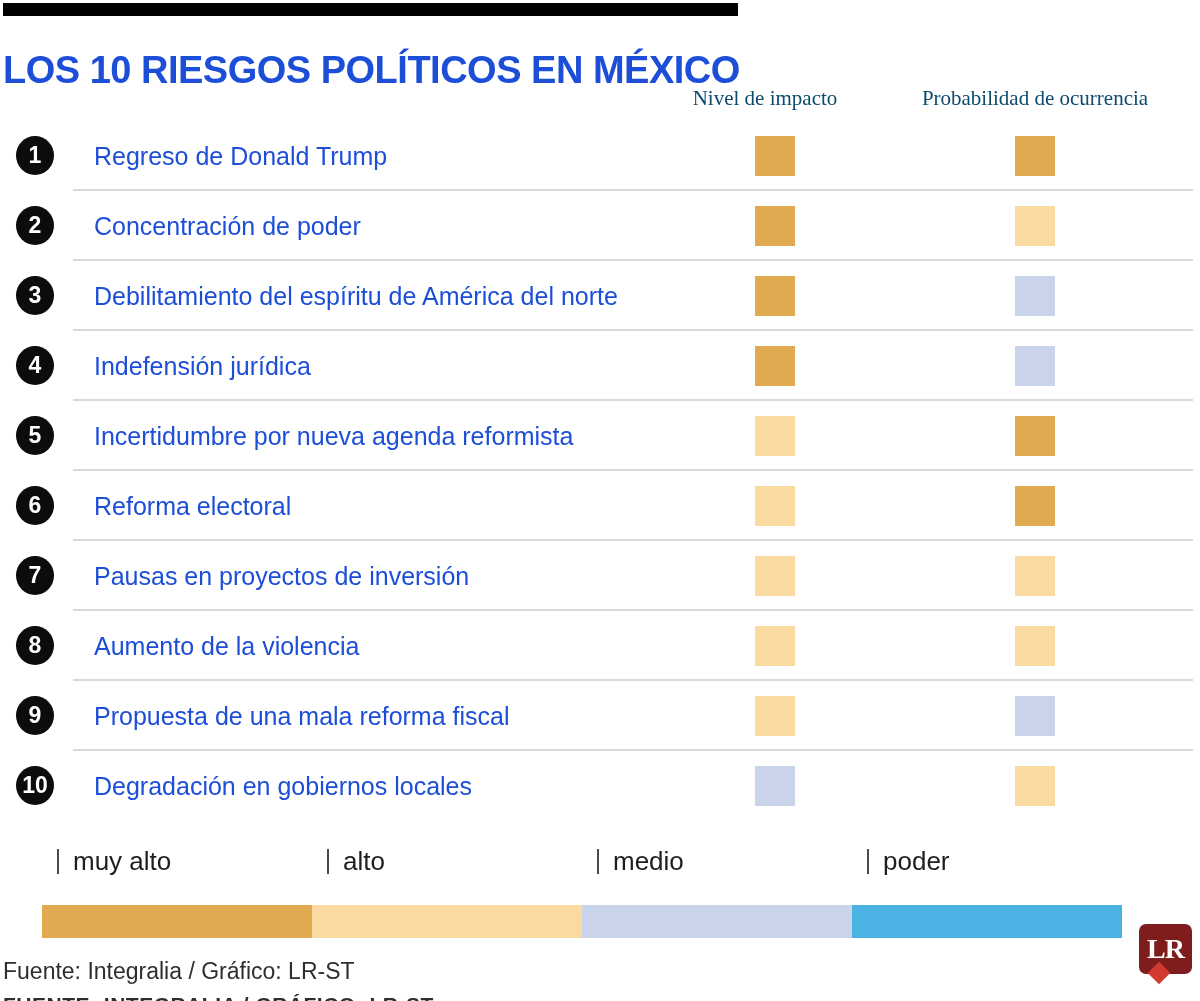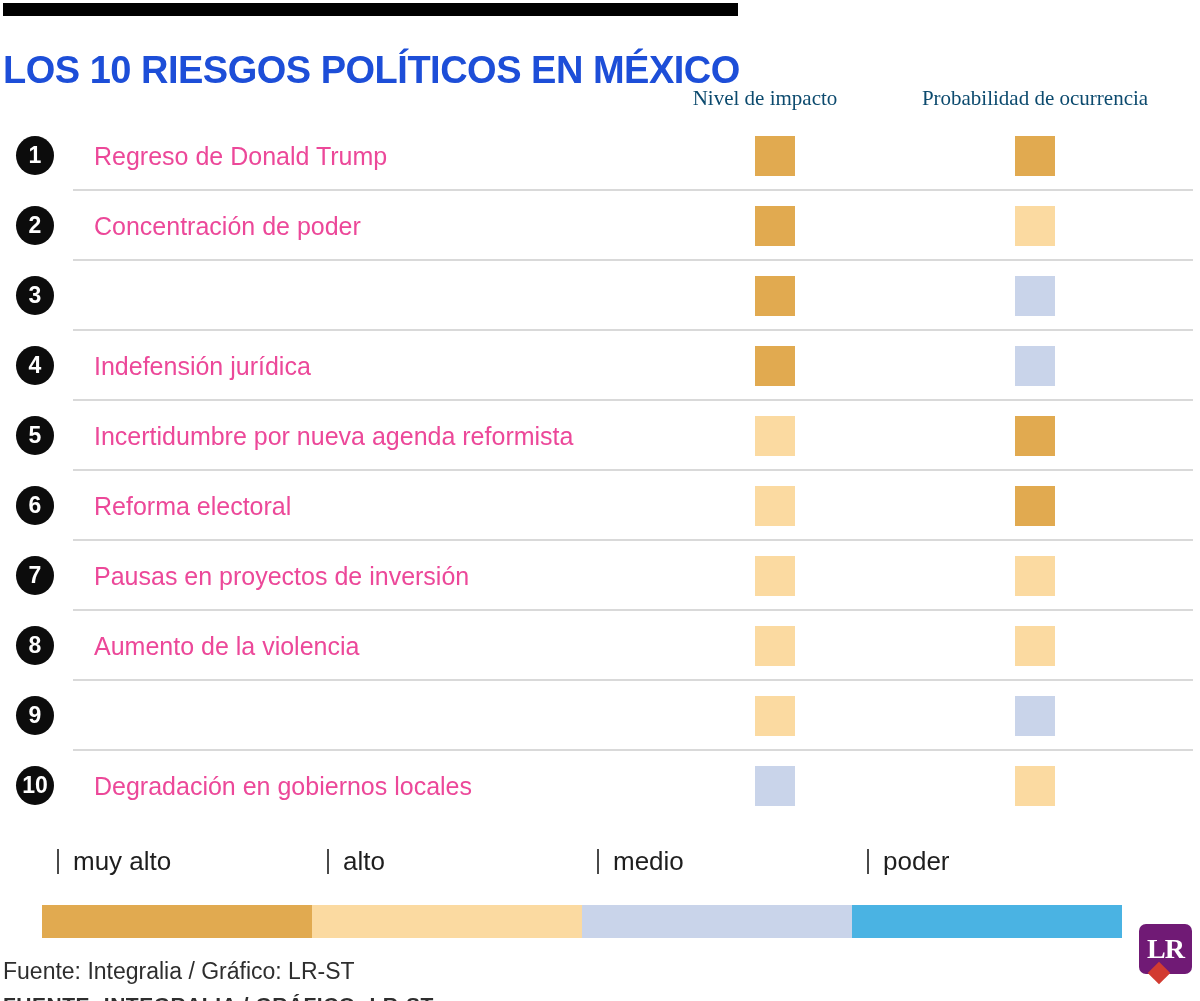--- a/index.html
+++ b/index.html
@@ -22,42 +22,42 @@
   .rows { position:absolute; left:0; top:121px; width:1200px; }
   .row { position:relative; height:70px; }
   .row .sep { position:absolute; left:73px; right:7px; bottom:0; height:2px; background:#d9d9d9; }
   .num {
     position:absolute; left:16px; top:15px; width:38px; height:39px; border-radius:50%;
     background:#0c0c0c; color:#ffffff; font-size:23px; font-weight:bold;
     display:flex; align-items:center; justify-content:center;
   }
   .risk-label {
     position:absolute; left:94px; top:50%; transform:translateY(-50%);
-    font-size:25px; color:#ec4899; white-space:nowrap;
+    font-size:25px; color:#1d4ed8; white-space:nowrap;
   }
   .sq { position:absolute; top:15px; width:40px; height:40px; }
   .sq.impact { left:755px; }
   .sq.prob   { left:1015px; }
 
   .legend-labels { position:absolute; left:15px; top:846px; width:1200px; height:38px;padding-left:32px; }
   .legend-item { position:absolute; top:0; display:flex; align-items:flex-start; }
   .legend-tick { display:inline-block; width:2px; height:25px; background:#4a4a4a; margin-top:3px; }
   .legend-label { font-size:26px; color:#1e1e1e; margin-left:14px; white-space:nowrap; }
 
   .legend-bar { position:absolute; left:42px; top:905px; width:1080px; height:33px; display:flex; }
   .legend-seg { flex:1 1 0; height:100%; }
 
   .footer-source { position:absolute; left:3px; top:958px; font-size:23px; color:#2e2e2e; white-space:nowrap; }
   .footer-repeat {
     position:absolute; left:3px; top:993px; font-size:21px; font-weight:bold;
     letter-spacing:0.5px; color:#2e2e2e; white-space:nowrap; text-transform:uppercase;
   }
   .lr-logo {
     position:absolute; left:1139px; top:924px; width:53px; height:50px;
-    background:#701a75; border-radius:7px;
+    background:#7f1d1d; border-radius:7px;
     display:flex; align-items:center; justify-content:center;
   }
   .lr-tail { position:absolute; left:12px; bottom:-7px; width:16px; height:16px; background:#D23B31; transform:rotate(45deg); }
   .lr-text { position:relative; color:#ffffff; font-family:"Liberation Serif", serif; font-weight:bold; font-size:28px; letter-spacing:-1px; }
 </style>
 </head>
 <body>
 
 <div class="poster">
   <div class="top-bar"></div>
@@ -76,20 +76,21 @@
       </div>
       <div class="row">
         <div class="num">2</div>
         <div class="risk-label">Concentración de poder</div>
         <div class="sq impact" style="background: rgb(225, 170, 80);"></div>
         <div class="sq prob" style="background: rgb(251, 218, 161);"></div>
         <div class="sep"></div>
       </div>
       <div class="row">
         <div class="num">3</div>
+        <div class="risk-label">Debilitamiento del espíritu de América del norte</div>
         <div class="sq impact" style="background: rgb(225, 170, 80);"></div>
         <div class="sq prob" style="background: rgb(201, 212, 234);"></div>
         <div class="sep"></div>
       </div>
       <div class="row">
         <div class="num">4</div>
         <div class="risk-label">Indefensión jurídica</div>
         <div class="sq impact" style="background: rgb(225, 170, 80);"></div>
         <div class="sq prob" style="background: rgb(201, 212, 234);"></div>
         <div class="sep"></div>
@@ -117,20 +118,21 @@
       </div>
       <div class="row">
         <div class="num">8</div>
         <div class="risk-label">Aumento de la violencia</div>
         <div class="sq impact" style="background: rgb(251, 218, 161);"></div>
         <div class="sq prob" style="background: rgb(251, 218, 161);"></div>
         <div class="sep"></div>
       </div>
       <div class="row">
         <div class="num">9</div>
+        <div class="risk-label">Propuesta de una mala reforma fiscal</div>
         <div class="sq impact" style="background: rgb(251, 218, 161);"></div>
         <div class="sq prob" style="background: rgb(201, 212, 234);"></div>
         <div class="sep"></div>
       </div>
       <div class="row">
         <div class="num">10</div>
         <div class="risk-label">Degradación en gobiernos locales</div>
         <div class="sq impact" style="background: rgb(201, 212, 234);"></div>
         <div class="sq prob" style="background: rgb(251, 218, 161);"></div>
       </div>

